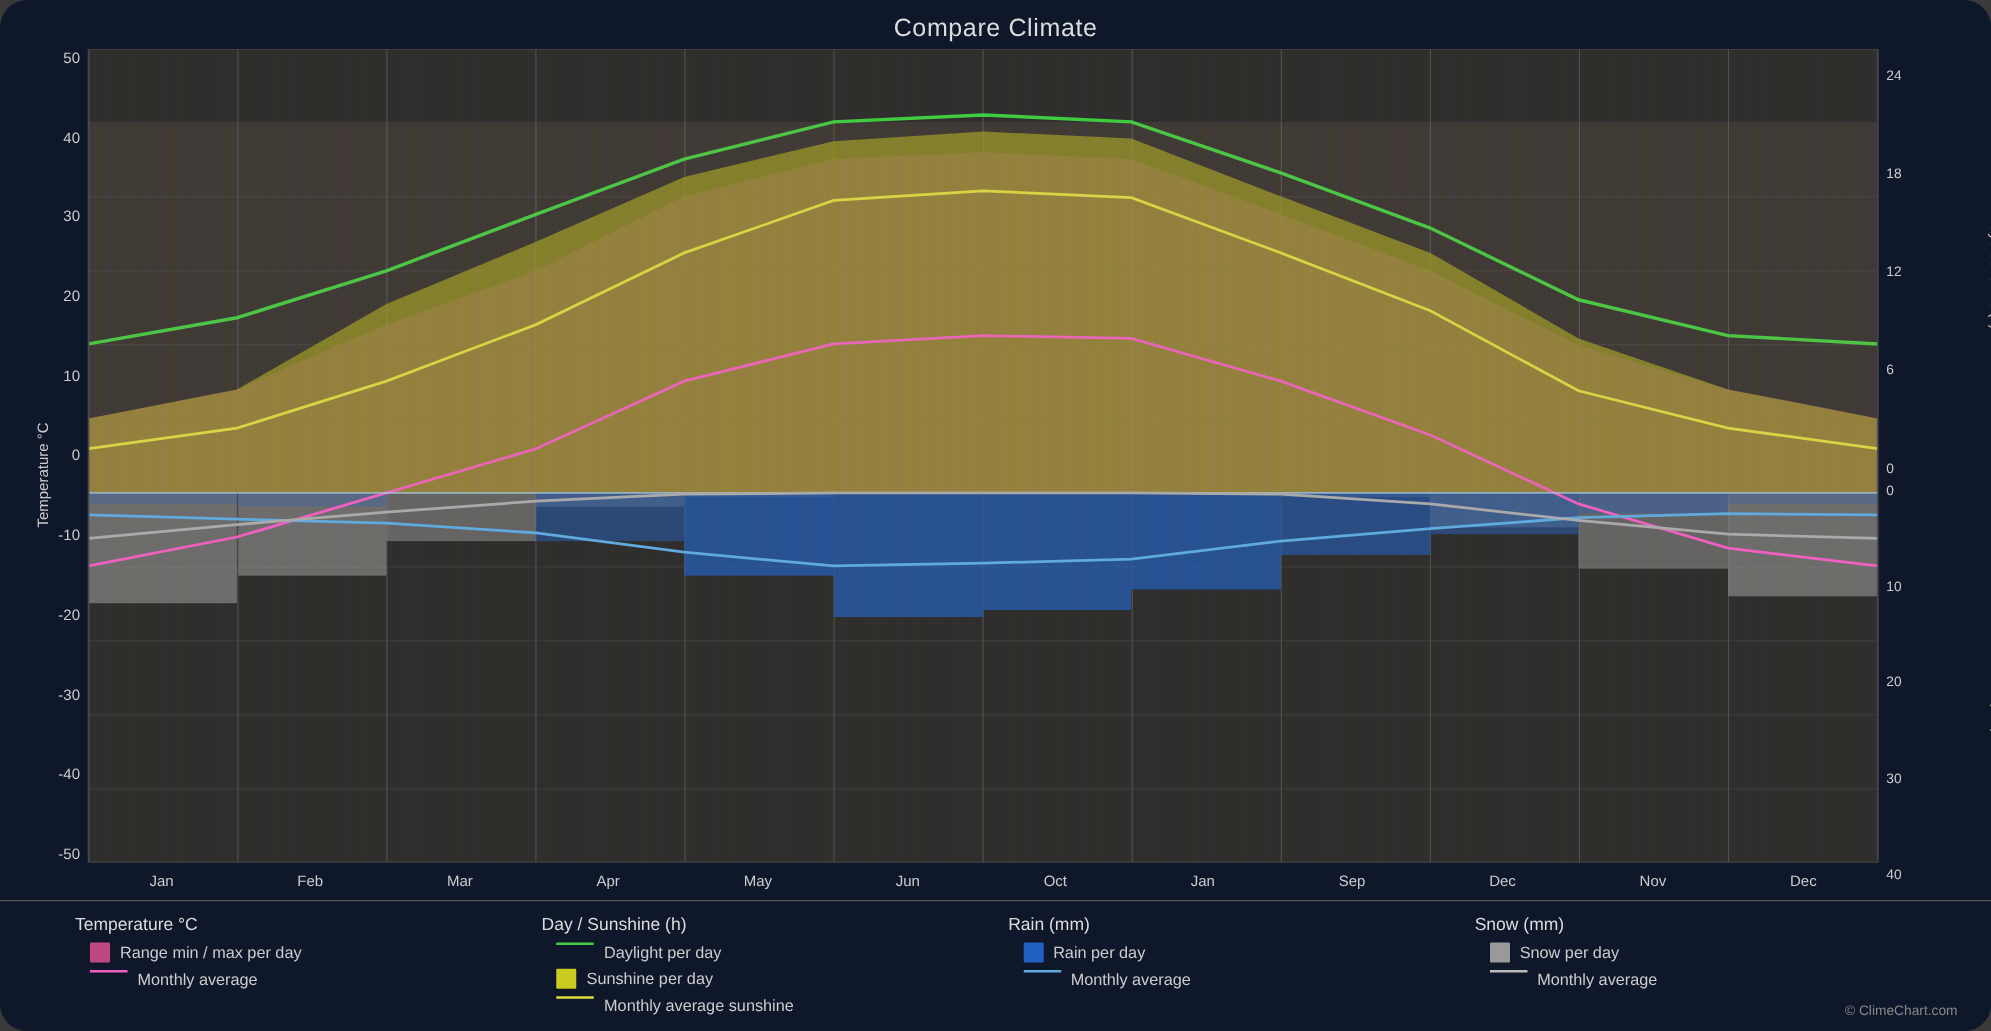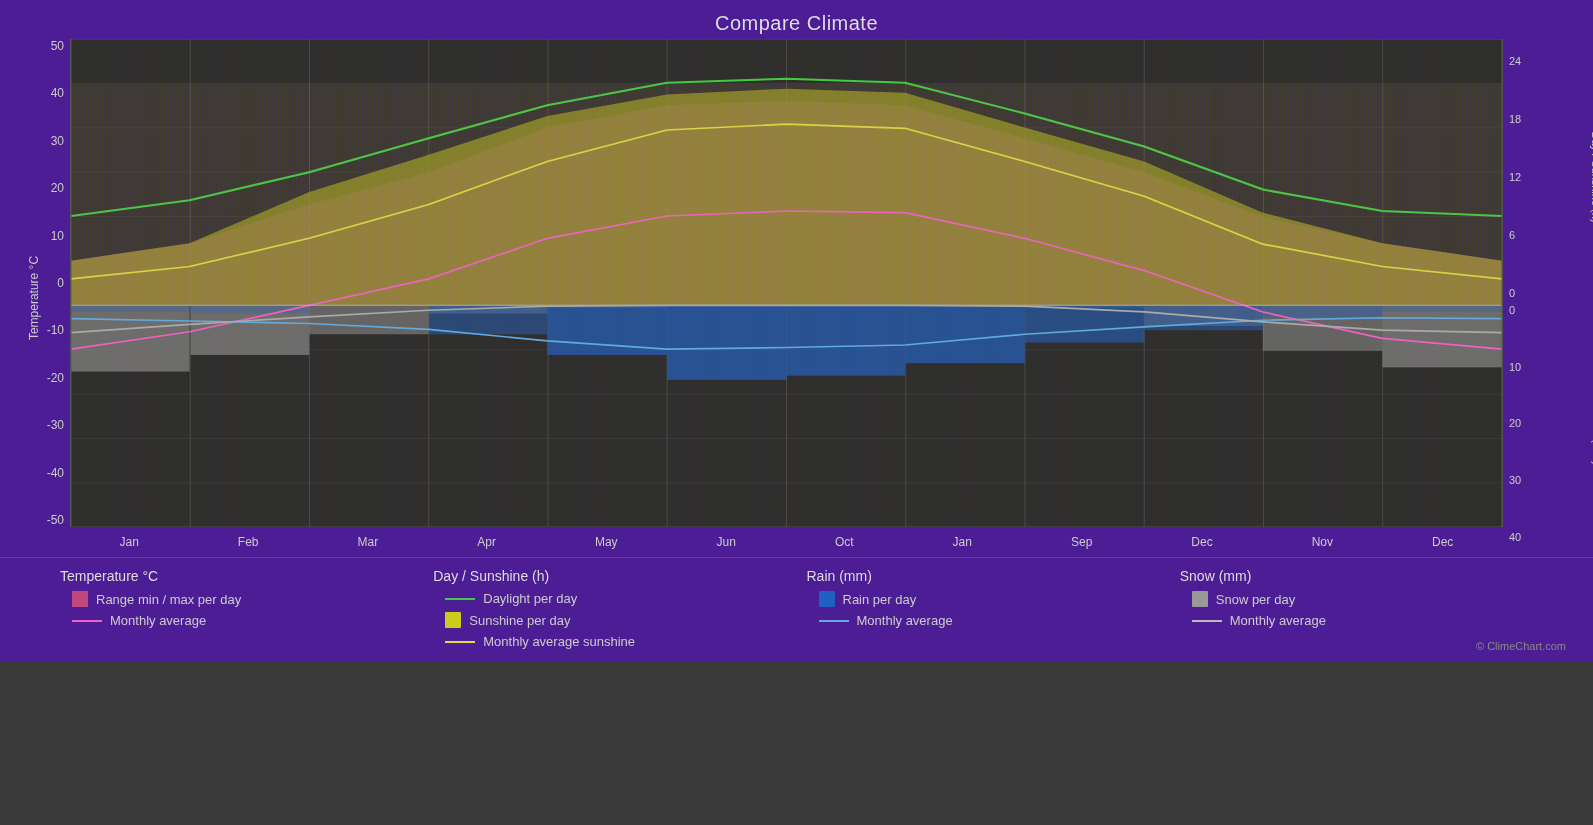--- a/index.html
+++ b/index.html
@@ -7,25 +7,26 @@
       background: #3a3a3a;
       color: #fff;
       font-family: Arial, sans-serif;
       width: 1593px;
       height: 825px;
       overflow: hidden;
     }
 
     .page-wrapper {
       width: 1593px;
-      height: 662px;
-      background: #4c1d95;
+      height: 825px;
+      background: #0f172a;
       position: relative;
       display: flex;
       flex-direction: column;
+      border-radius: 22px;
     }
 
     .title-bar {
       text-align: center;
       padding: 12px 0 4px 0;
       font-size: 20px;
       color: #ddd;
       font-weight: normal;
       letter-spacing: 0.5px;
     }
@@ -151,21 +152,21 @@
     }
 
     .legend-section-title {
       font-size: 14px;
       color: #ddd;
       margin-bottom: 4px;
     }
 
     .legend-item {
       display: flex;
-      align-items: center;
+      align-items: flex-start;
       gap: 8px;
       margin: 3px 0;
       padding-left: 12px;
     }
 
     .legend-color-box {
       width: 16px;
       height: 16px;
       flex-shrink: 0;
       border-radius: 1px;

